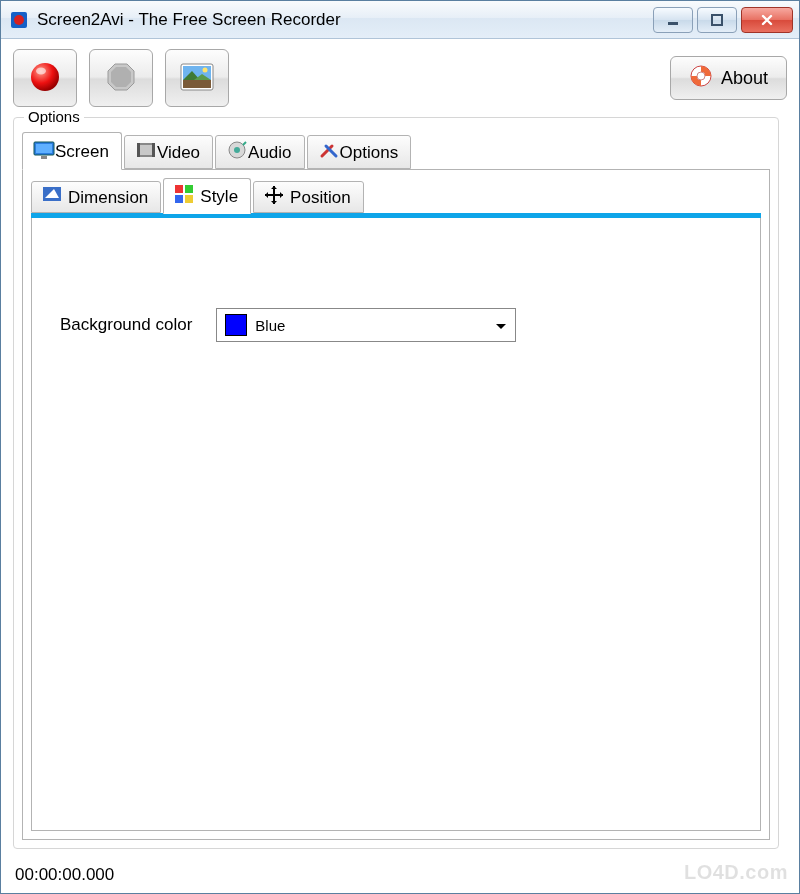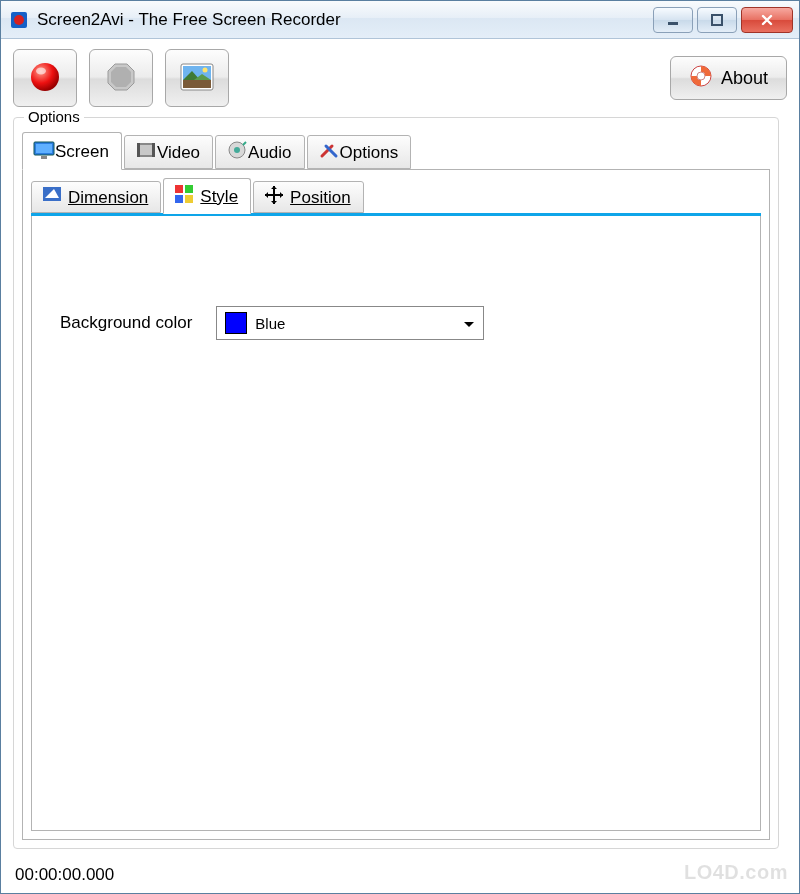--- a/index.html
+++ b/index.html
@@ -122,22 +122,21 @@
   border: 1px solid #b3b3b3;
   border-top: none;
   background: #fff;
   padding: 8px;
   flex: 1;
   display: flex;
   flex-direction: column;
 }
 .subtabstrip {
   display: flex;
-  border-bottom: 3px solid #0ea5e9;
-  text-decoration: underline;
+  border-bottom: 5px solid #0ea5e9;
 }
 .subtab {
   display: flex; align-items: center; gap: 6px;
   padding: 4px 12px 3px 10px;
   border: 1px solid #b3b3b3;
   background: linear-gradient(to bottom,#fdfdfd,#e7e7e7);
   border-top-left-radius: 3px;
   border-top-right-radius: 3px;
   margin-right: 2px;
   margin-bottom: -1px;
@@ -157,21 +156,21 @@
 .subpanel {
   border: 1px solid #b3b3b3;
   border-top: none;
   background: #fff;
   flex: 1;
   padding: 90px 28px 0 28px;
 }
 .form-row { display: flex; align-items: center; gap: 24px; }
 .form-label { font-size: 17px; }
 .combo {
-  width: 268px; height: 34px;
+  width: 300px; height: 34px;
   border: 1px solid #888;
   background: #fff;
   display: flex; align-items: center;
   padding: 0 8px;
   gap: 8px;
   cursor: pointer;
 }
 .color-swatch { width: 22px; height: 22px; border: 1px solid #000; }
 .combo-arrow { margin-left: auto; }
 .statusbar {

